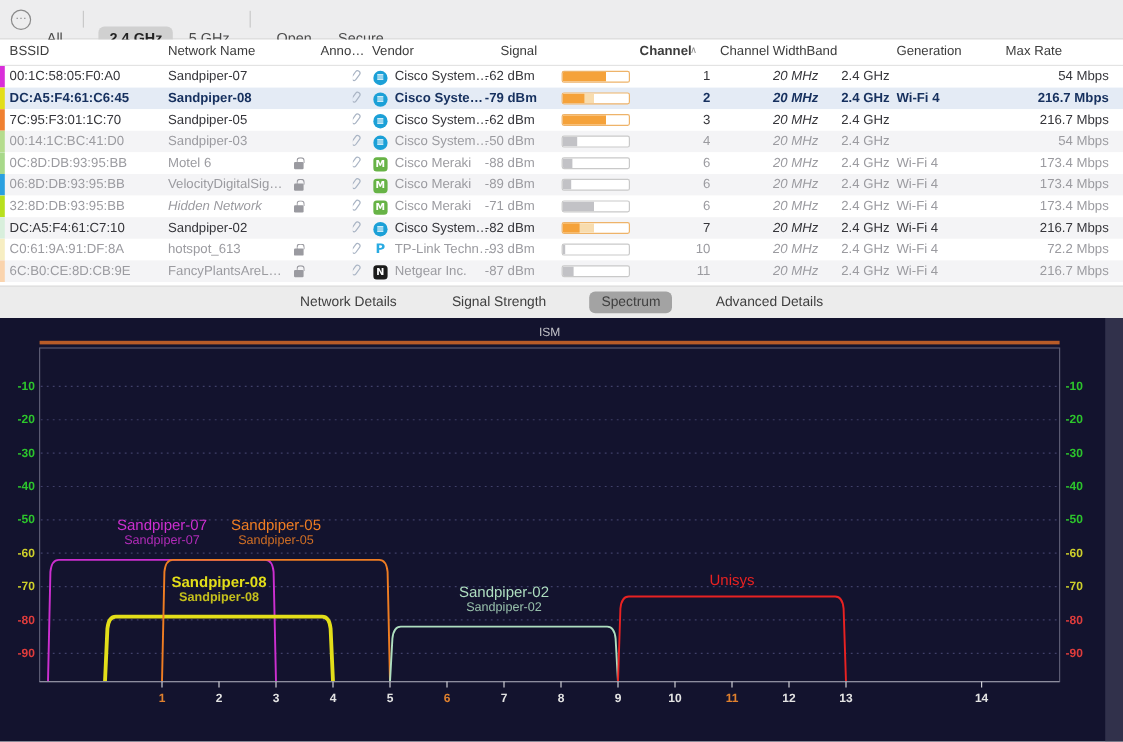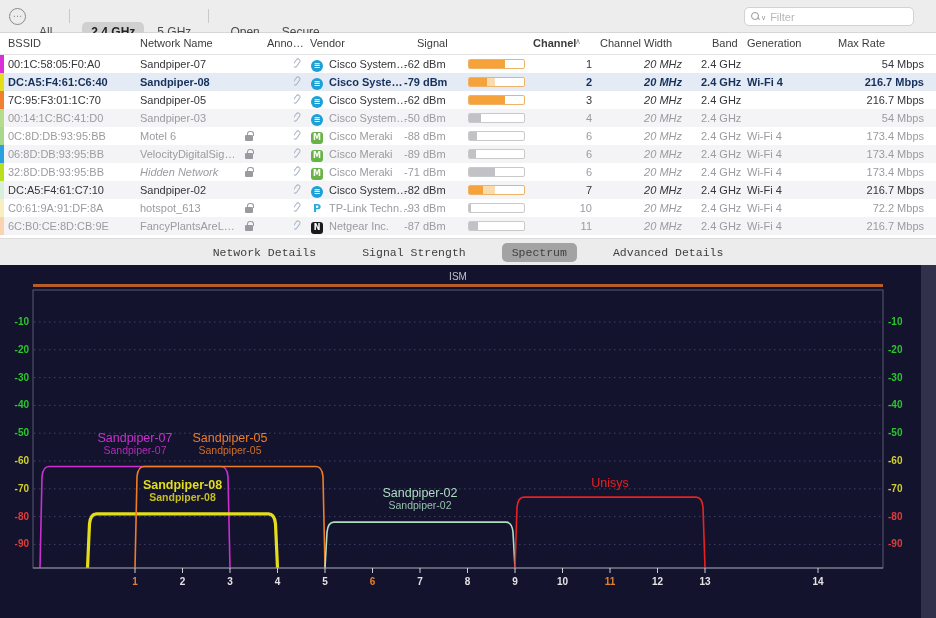--- a/index.html
+++ b/index.html
@@ -30,21 +30,21 @@
     background:transparent; color:#333; font-family:"Liberation Sans",sans-serif; }
   .searchbox input::placeholder { color:#b6b6b6; }
 
   
   .thead { position:absolute; left:0; top:33px; width:936px; height:22px; background:#fff;
     border-bottom:1px solid #e3e3e3; font-size:11px; color:#3c3c3c; }
   .thead span { position:absolute; top:4px; white-space:nowrap; }
   .h-bssid{left:8px;} .h-name{left:140px;} .h-anno{left:267px;} .h-vendor{left:310px;}
   .h-signal{left:417px;} .h-channel{left:533px; font-weight:bold;}
   .h-caret{left:575px; color:#8a8a8a; font-size:8px; top:6px;}
-  .h-cw{left:600px;} .h-band{left:712px;} .h-gen{left:747px;} .h-rate{left:838px;}
+  .h-cw{left:600px;} .h-band{left:672px;} .h-gen{left:747px;} .h-rate{left:838px;}
 
   .tbody { position:absolute; left:0; top:55px; width:936px; }
   .trow { position:relative; width:936px; height:18px; font-size:11px; line-height:18px;
     background:#fff; }
   .trow.stripe { background:#f4f4f6; }
   .trow.selected { background:#e4ebf5; font-weight:bold; }
   .trow.active { color:#35353a; }
   .trow.selected { color:#16305e; }
   .trow.inactive { color:#9b9ba0; }
   .cbar { position:absolute; left:0; top:0; width:4px; height:18px; }
@@ -81,21 +81,21 @@
 
   .vicon { display:inline-block; width:12px; height:12px; border-radius:3px; color:#fff;
     font-size:8px; font-weight:bold; text-align:center; line-height:12px; margin-top:3px;
     font-family:"DejaVu Sans",sans-serif; }
   .vicon.round { border-radius:50%; }
   .vicon.plain { color:#29abe2; background:transparent !important; font-size:11px; }
 
   
   .tabbar { position:absolute; left:0; top:238px; width:936px; height:27px;
     background:#ececec; border-top:1px solid #dcdcdc; display:flex; align-items:center;
-    justify-content:center; gap:26px; font-size:11.5px; color:#3f3f3f;font-family:Liberation Mono, monospace; }
+    justify-content:center; gap:26px; font-size:11.5px; color:#3f3f3f; }
   .tab { padding:3px 10px; border-radius:5px; white-space:nowrap; }
   .tab.sel { background:#a3a3a3; }
 
   
   .chartwrap { position:absolute; left:0; top:265px; width:936px; height:353px;
     background:#13132e; }
 </style>
 </head>
 <body>
 
@@ -107,25 +107,20 @@
     </div>
     <div id="filter-segments" style="display:flex;align-items:center;">
         <div class="seg">All</div>
         <div class="vdiv"></div>
         <div class="seg sel">2.4 GHz</div>
         <div class="seg">5 GHz</div>
         <div class="vdiv"></div>
         <div class="seg">Open</div>
         <div class="seg">Secure</div>
       </div>
-    <div class="searchbox">
-      <span class="mag"></span>
-      <span class="magchev">∨</span>
-      <input type="text" placeholder="Filter" style="">
-    </div>
   </div>
 
   <div class="thead">
     <span class="h-bssid">BSSID</span>
     <span class="h-name">Network Name</span>
     <span class="h-anno">Anno…</span>
     <span class="h-vendor">Vendor</span>
     <span class="h-signal">Signal</span>
     <span class="h-channel">Channel</span>
     <span class="h-caret">∧</span>
@@ -148,21 +143,21 @@
           <div class="fl" style="width: 66%;"></div>
         </div>
         <div class="cell c-ch">1</div>
         <div class="cell c-cw">20 MHz</div>
         <div class="cell c-band">2.4 GHz</div>
         <div class="cell c-gen"></div>
         <div class="cell c-rate">54 Mbps</div>
       </div>
       <div class="trow selected">
         <div class="cbar" style="background: rgb(227, 222, 25);"></div>
-        <div class="cell c-bssid">DC:A5:F4:61:C6:40</div>
+        <div class="cell c-bssid">DC:A5:F4:61:C6:45</div>
         <div class="cell c-name">Sandpiper-08</div>
         <div class="cell c-clip"><span class="clipicon"></span></div>
         <div class="cell c-vicon"><span class="vicon round" style="background: rgb(27, 160, 215);">≡</span></div>
         <div class="cell c-vendor">Cisco Systems…</div>
         <div class="cell c-sig">-79 dBm</div>
         <div class="sigbar on">
           <div class="lt" style="width: 47%;"></div>
           <div class="fl" style="width: 32%;"></div>
         </div>
         <div class="cell c-ch">2</div>

